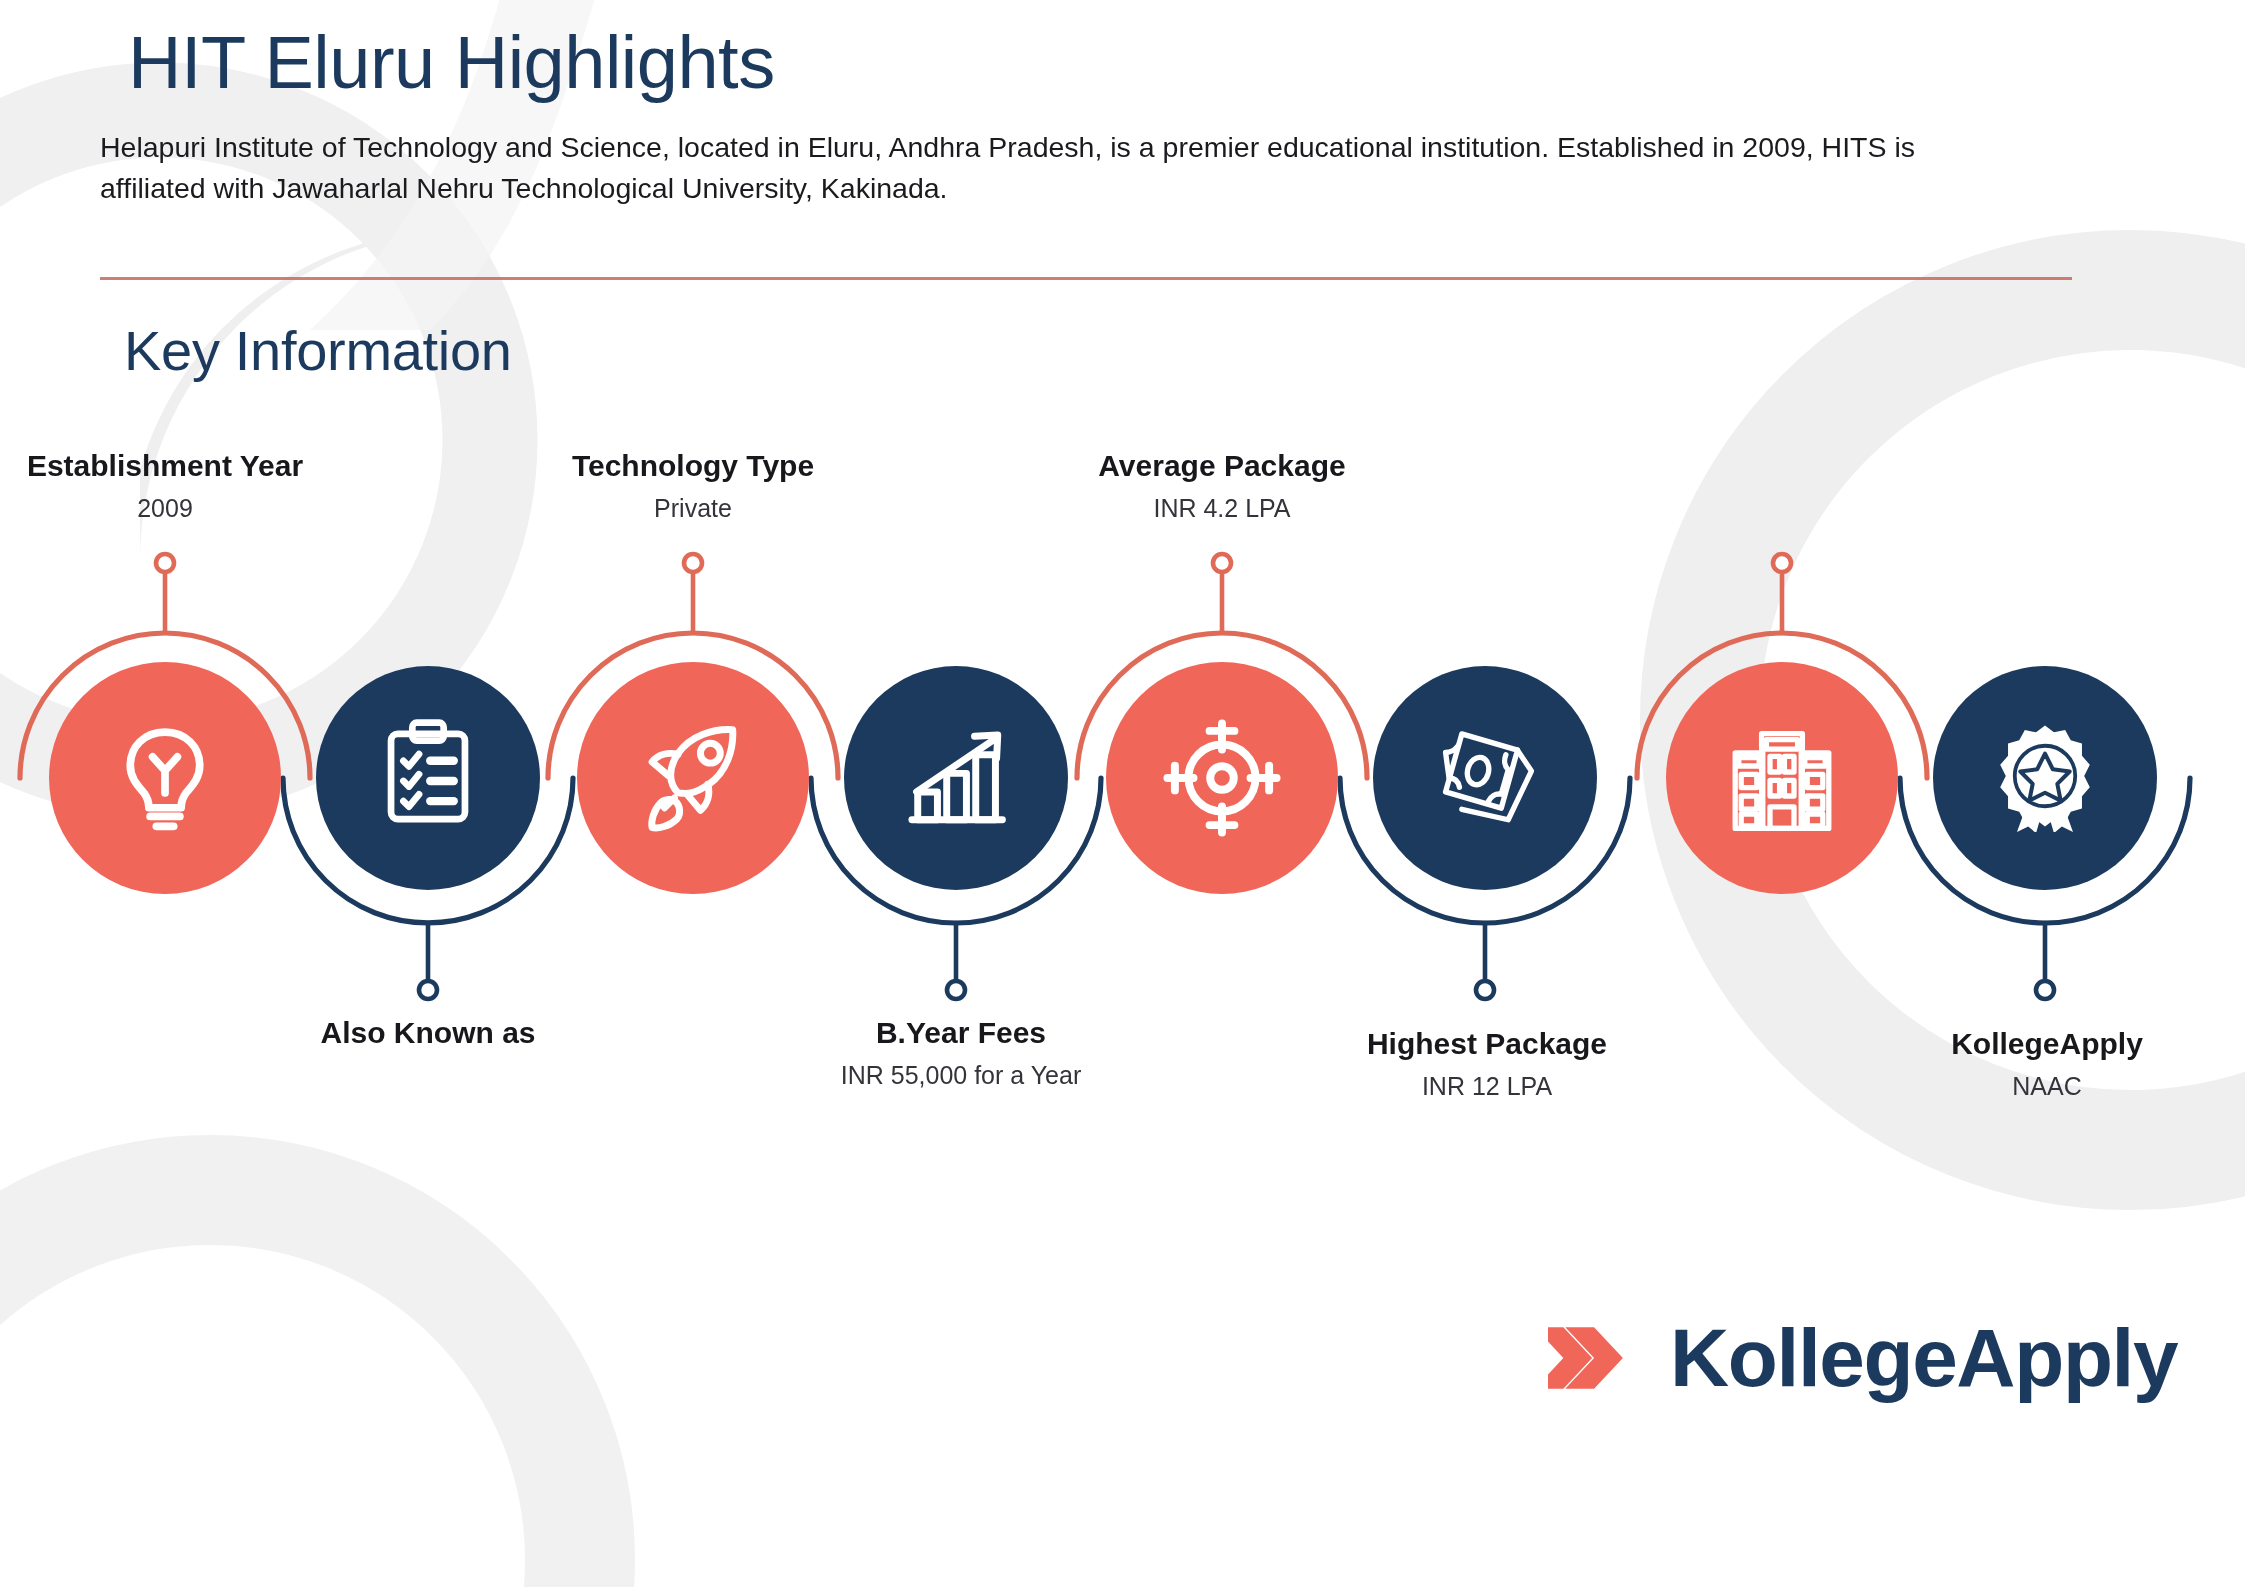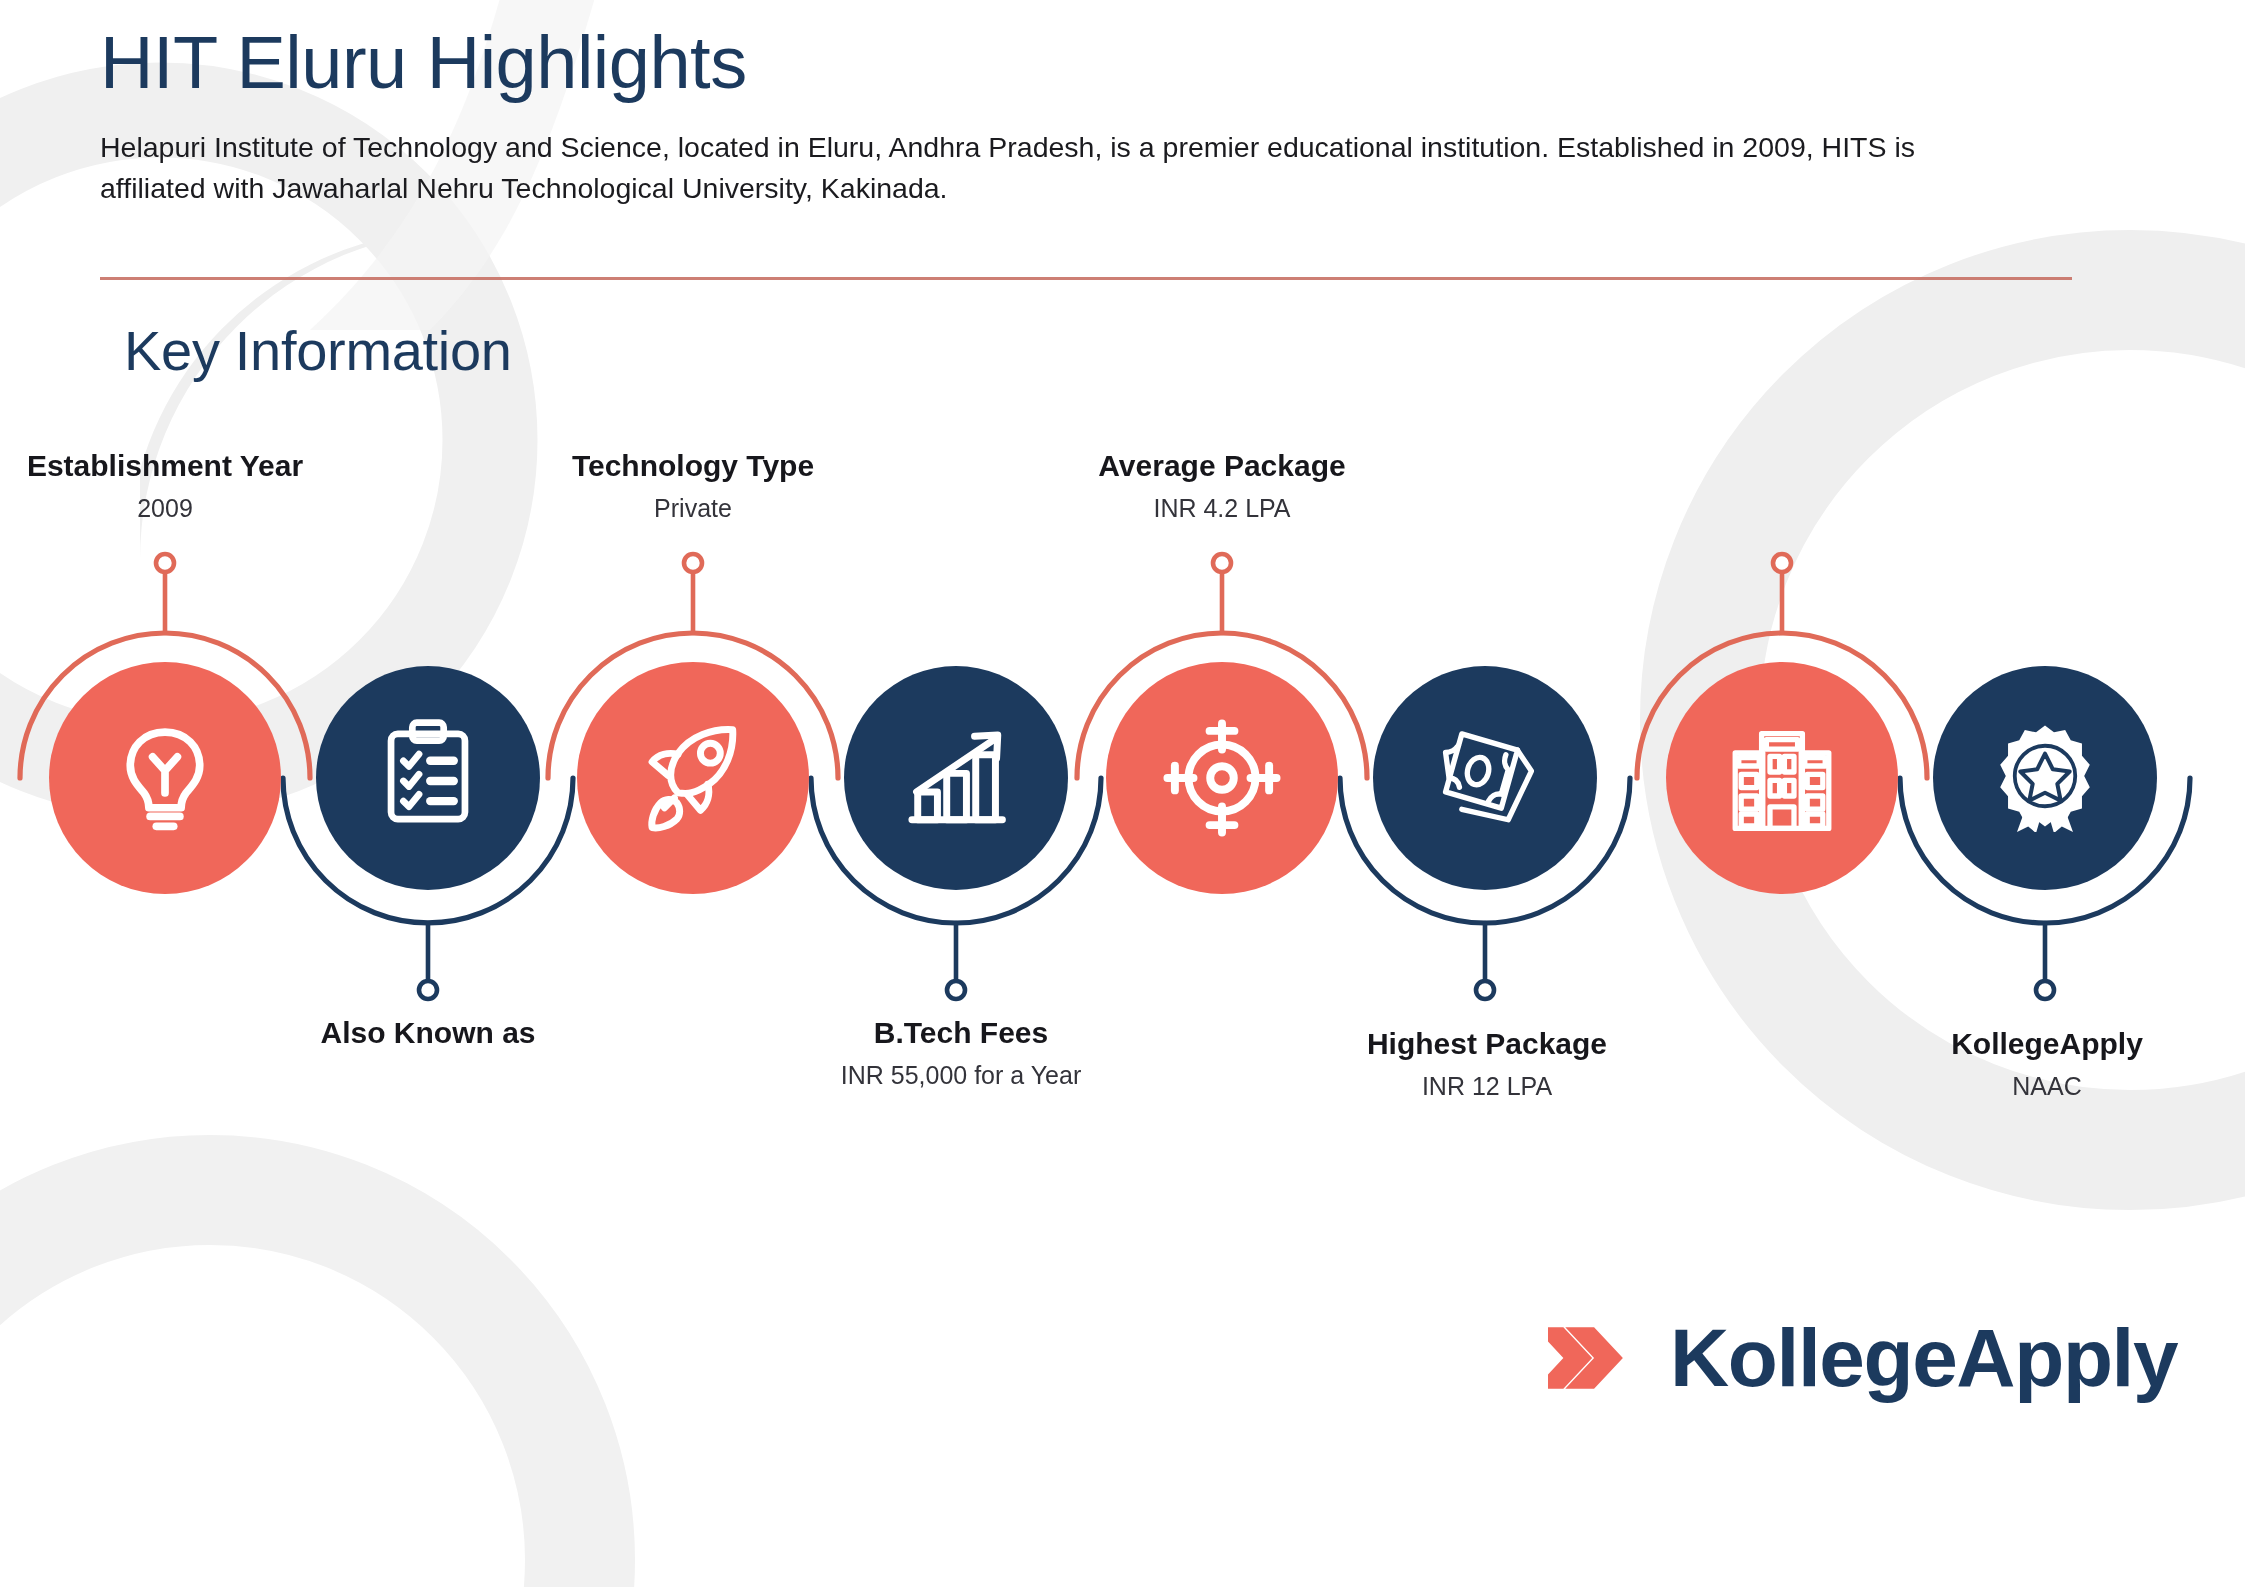--- a/index.html
+++ b/index.html
@@ -21,20 +21,21 @@
 
   
   #header { position: absolute; left: 100px; top: 20px; width: 2000px; z-index: 3; }
   #page-title {
     font-size: 74px;
     font-weight: 400;
     letter-spacing: -0.5px;
     color: #1C3A5E;
     line-height: 1.15;
     font-family: "Liberation Sans", sans-serif;
+    margin-left: 28px;
   }
   #page-subtitle {
     margin-top: 22px;
     font-size: 28.5px;
     line-height: 1.42;
     color: #1b1b1f;
     max-width: 1870px;
     font-weight: 400;
   }
   #divider {
@@ -326,21 +327,21 @@
     <div class="label-title">Average Package</div>
     <div class="label-value">INR 4.2 LPA</div>
   </div>
 
 
   <div class="label-block" style="left:253px; top:1015px; width:350px;">
     <div class="label-title">Also Known as</div>
   </div>
 
   <div class="label-block" style="left:786px; top:1015px; width:350px;">
-    <div class="label-title">B.Tech Fees</div>
+    <div class="label-title">B.Year Fees</div>
     <div class="label-value">INR 55,000 for a Year</div>
   </div>
 
   <div class="label-block" style="left:1312px; top:1026px; width:350px;">
     <div class="label-title">Highest Package</div>
     <div class="label-value">INR 12 LPA</div>
   </div>
 
   <div class="label-block" style="left:1872px; top:1026px; width:350px;">
     <div class="label-title">KollegeApply</div>

